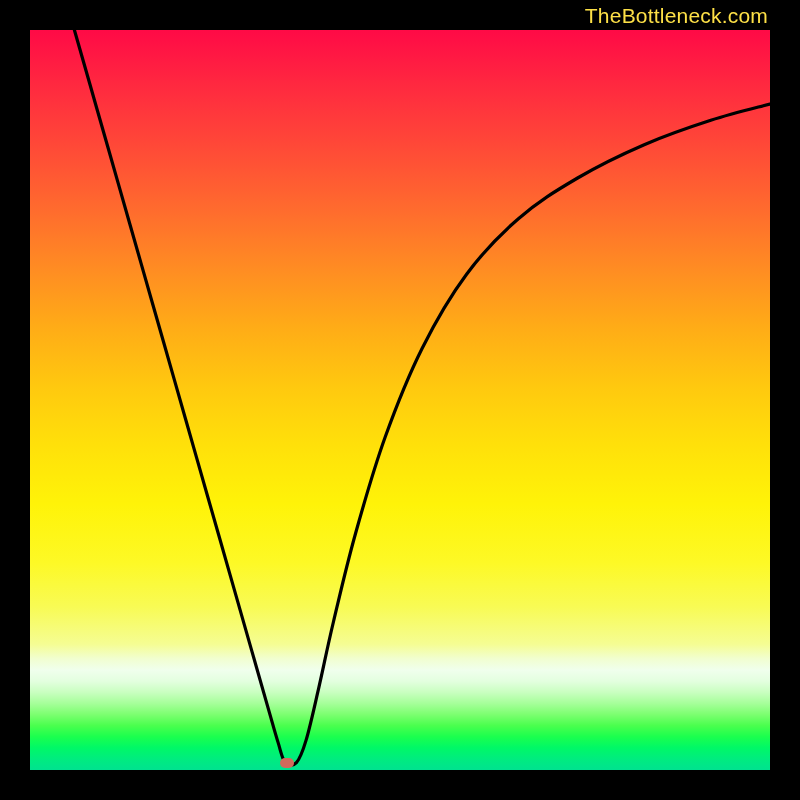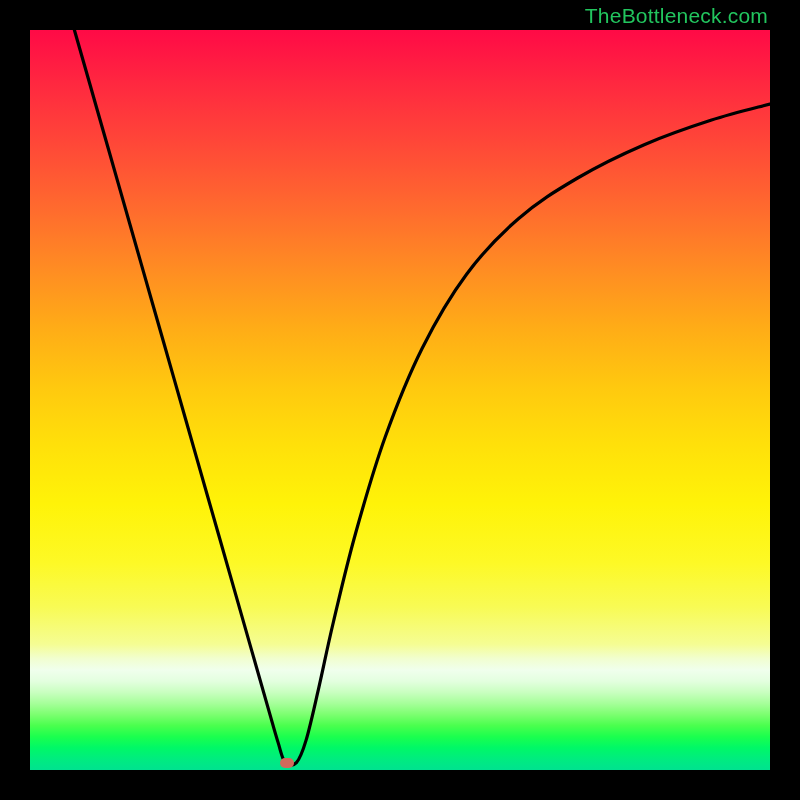--- a/index.html
+++ b/index.html
@@ -46,21 +46,21 @@
     position: absolute;
     left: 0;
     top: 0;
     width: 740px;
     height: 740px;
   }
   .watermark {
     position: absolute;
     top: 4px;
     right: 32px;
-    color: #22c55e;
+    color: #fde047;
     font-family: Arial, Helvetica, sans-serif;
     font-size: 21px;
     font-weight: 400;
     letter-spacing: 0.2px;
   }
   .marker {
     position: absolute;
     width: 14px;
     height: 10px;
     background: #d26a5c;

